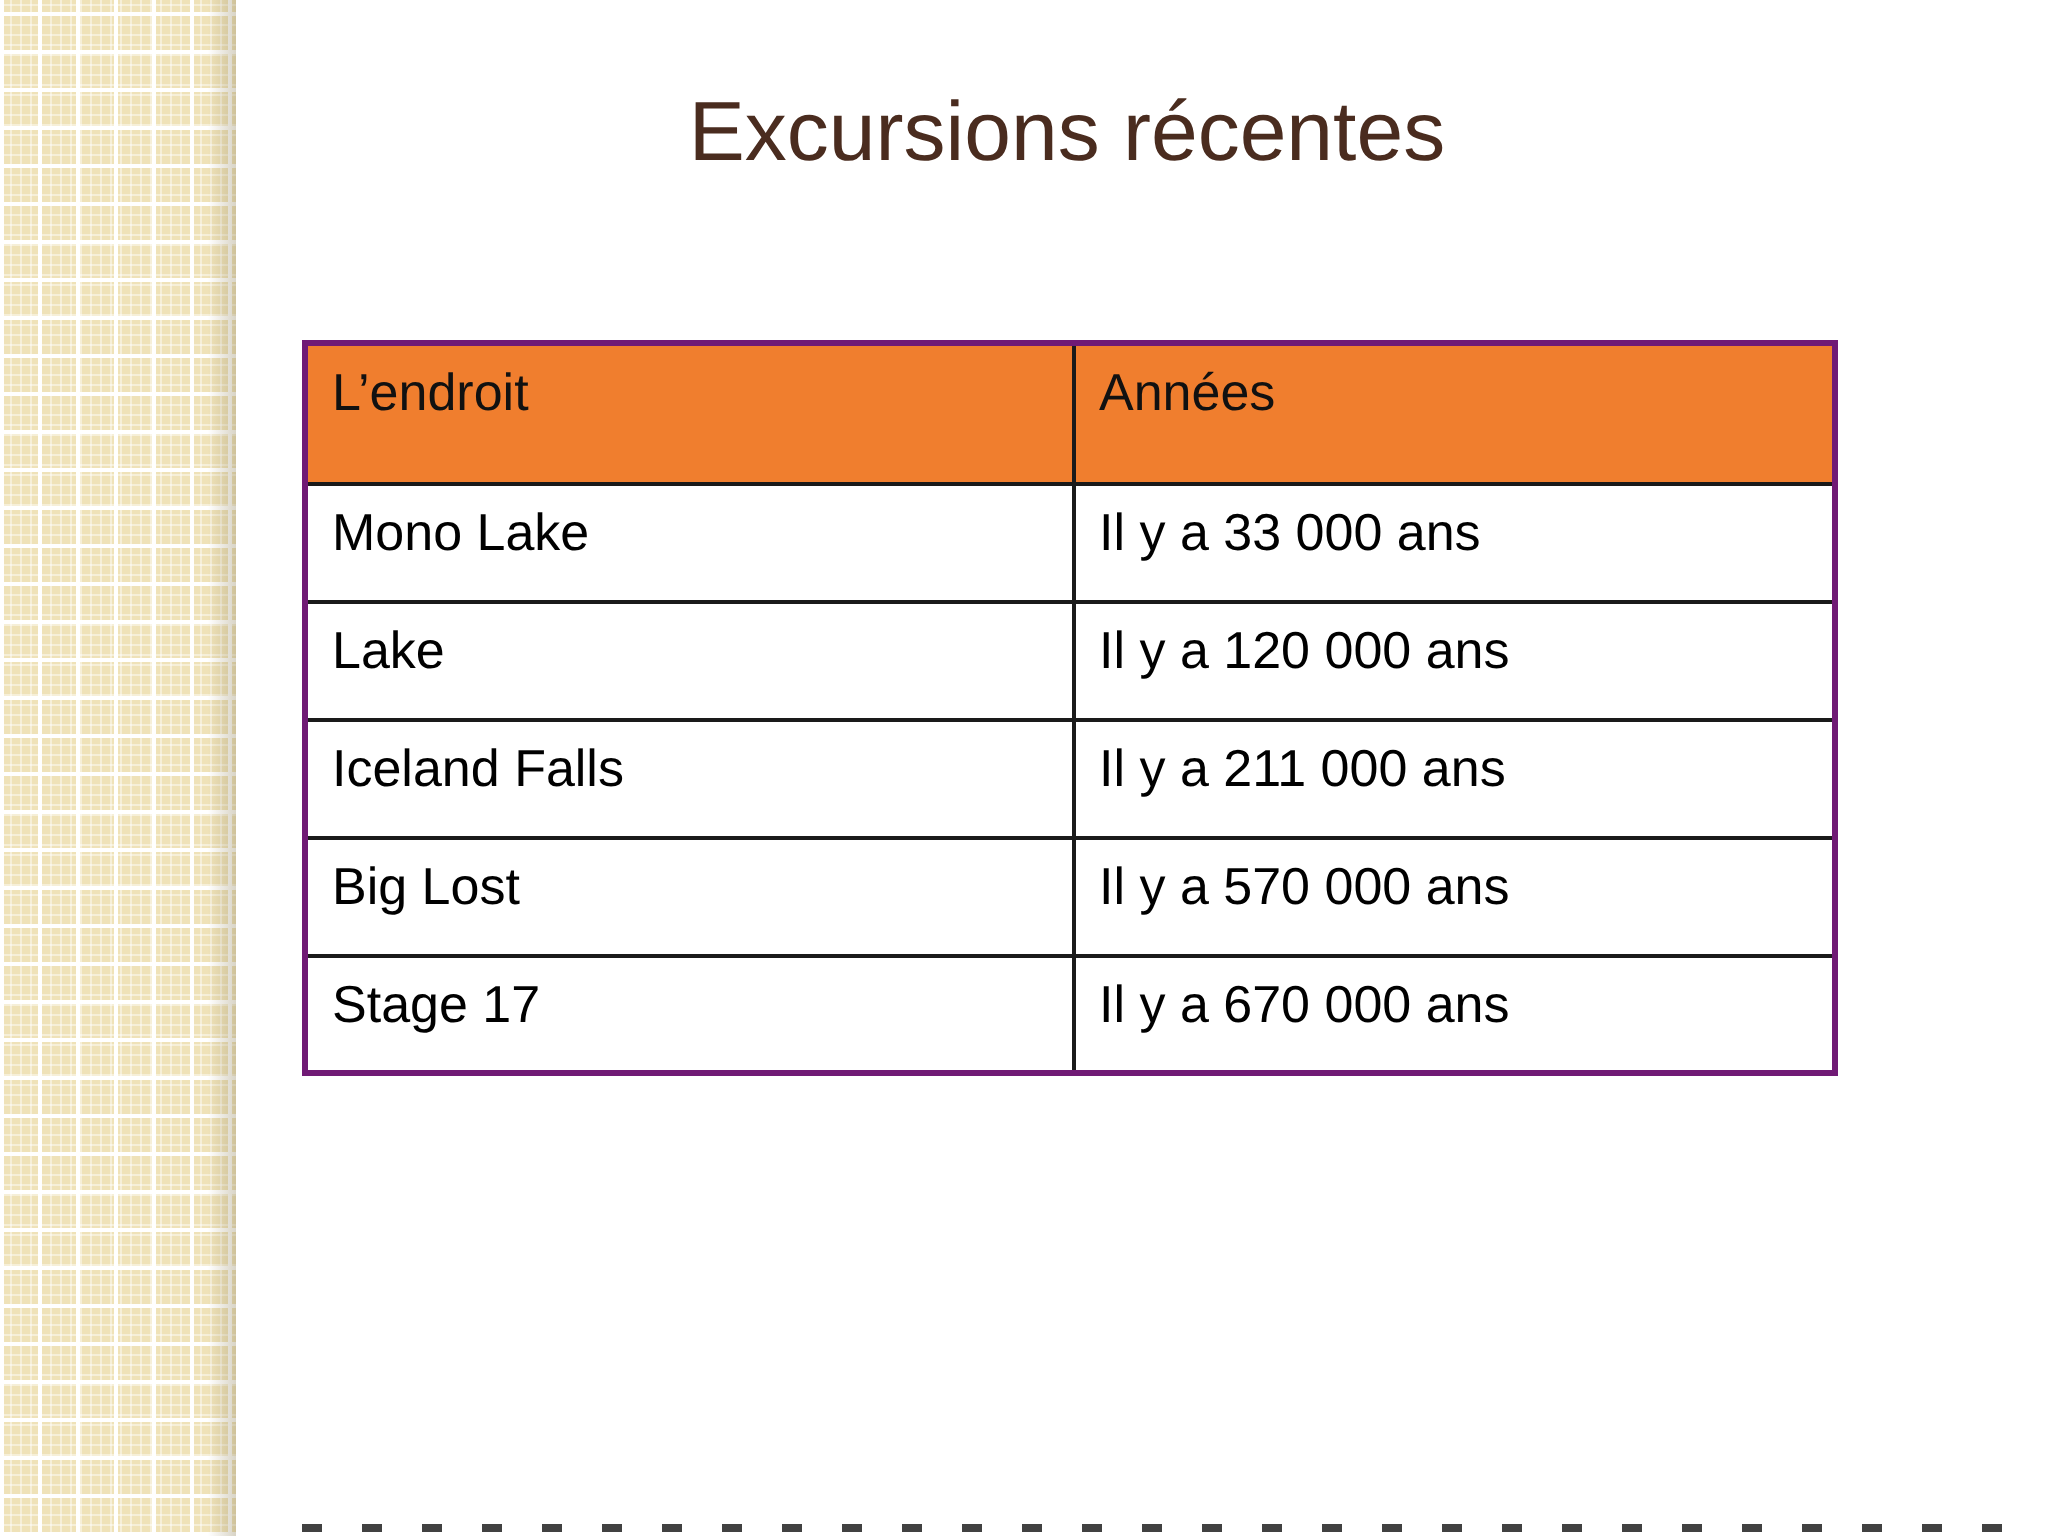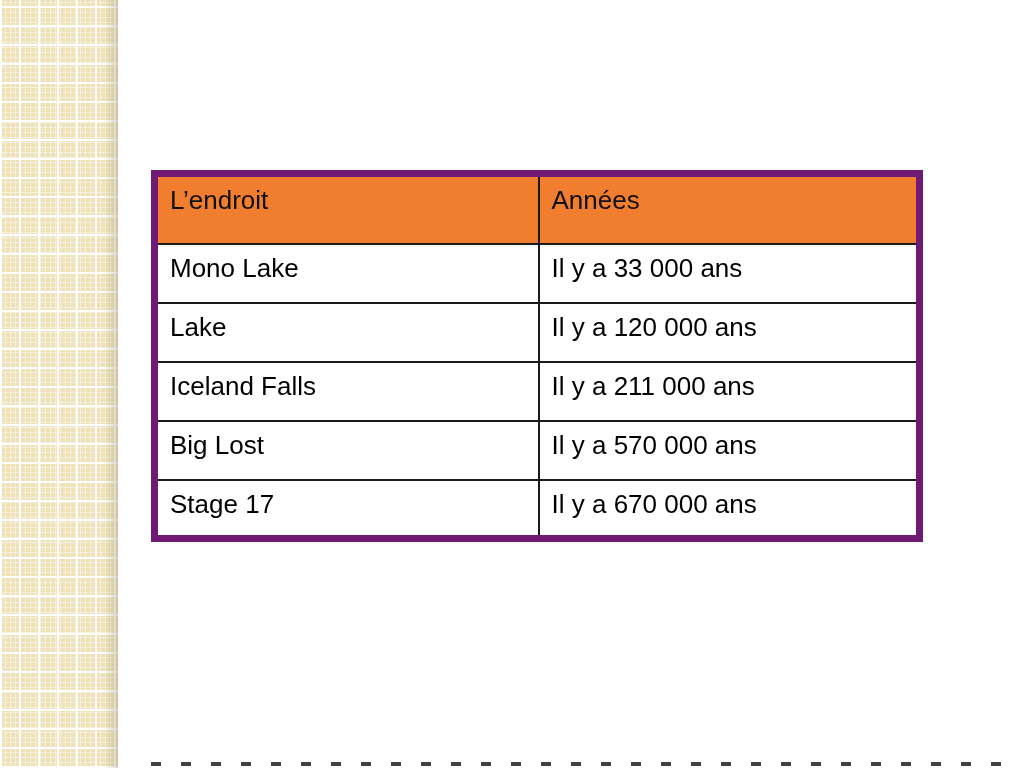--- a/index.html
+++ b/index.html
@@ -61,21 +61,21 @@
   }
 
   
   table.excursions {
     position: absolute;
     left: 151px;
     top: 170px;
     width: 765px;
     border-collapse: collapse;
     table-layout: fixed;
-    border: 7px solid #701a75;
+    border: 3px solid #701a75;
     font-size: 26px;
     color: #000000;
   }
   table.excursions th,
   table.excursions td {
     border: 2px solid #1a1a1a;
     vertical-align: top;
     text-align: left;
     padding: 8px 12px;
     font-weight: 400;
@@ -103,20 +103,21 @@
   }
 </style>
 </head>
 <body>
 
 <div class="slide">
 
   <div class="sidebar"></div>
 
   <div class="heading-block">
+    <h1 class="slide-title">Excursions récentes</h1>
   </div>
 
   <table class="excursions">
     <colgroup>
       <col class="c-place">
       <col class="c-age">
     </colgroup>
     <thead>
       <tr>
         <th>L’endroit</th>

